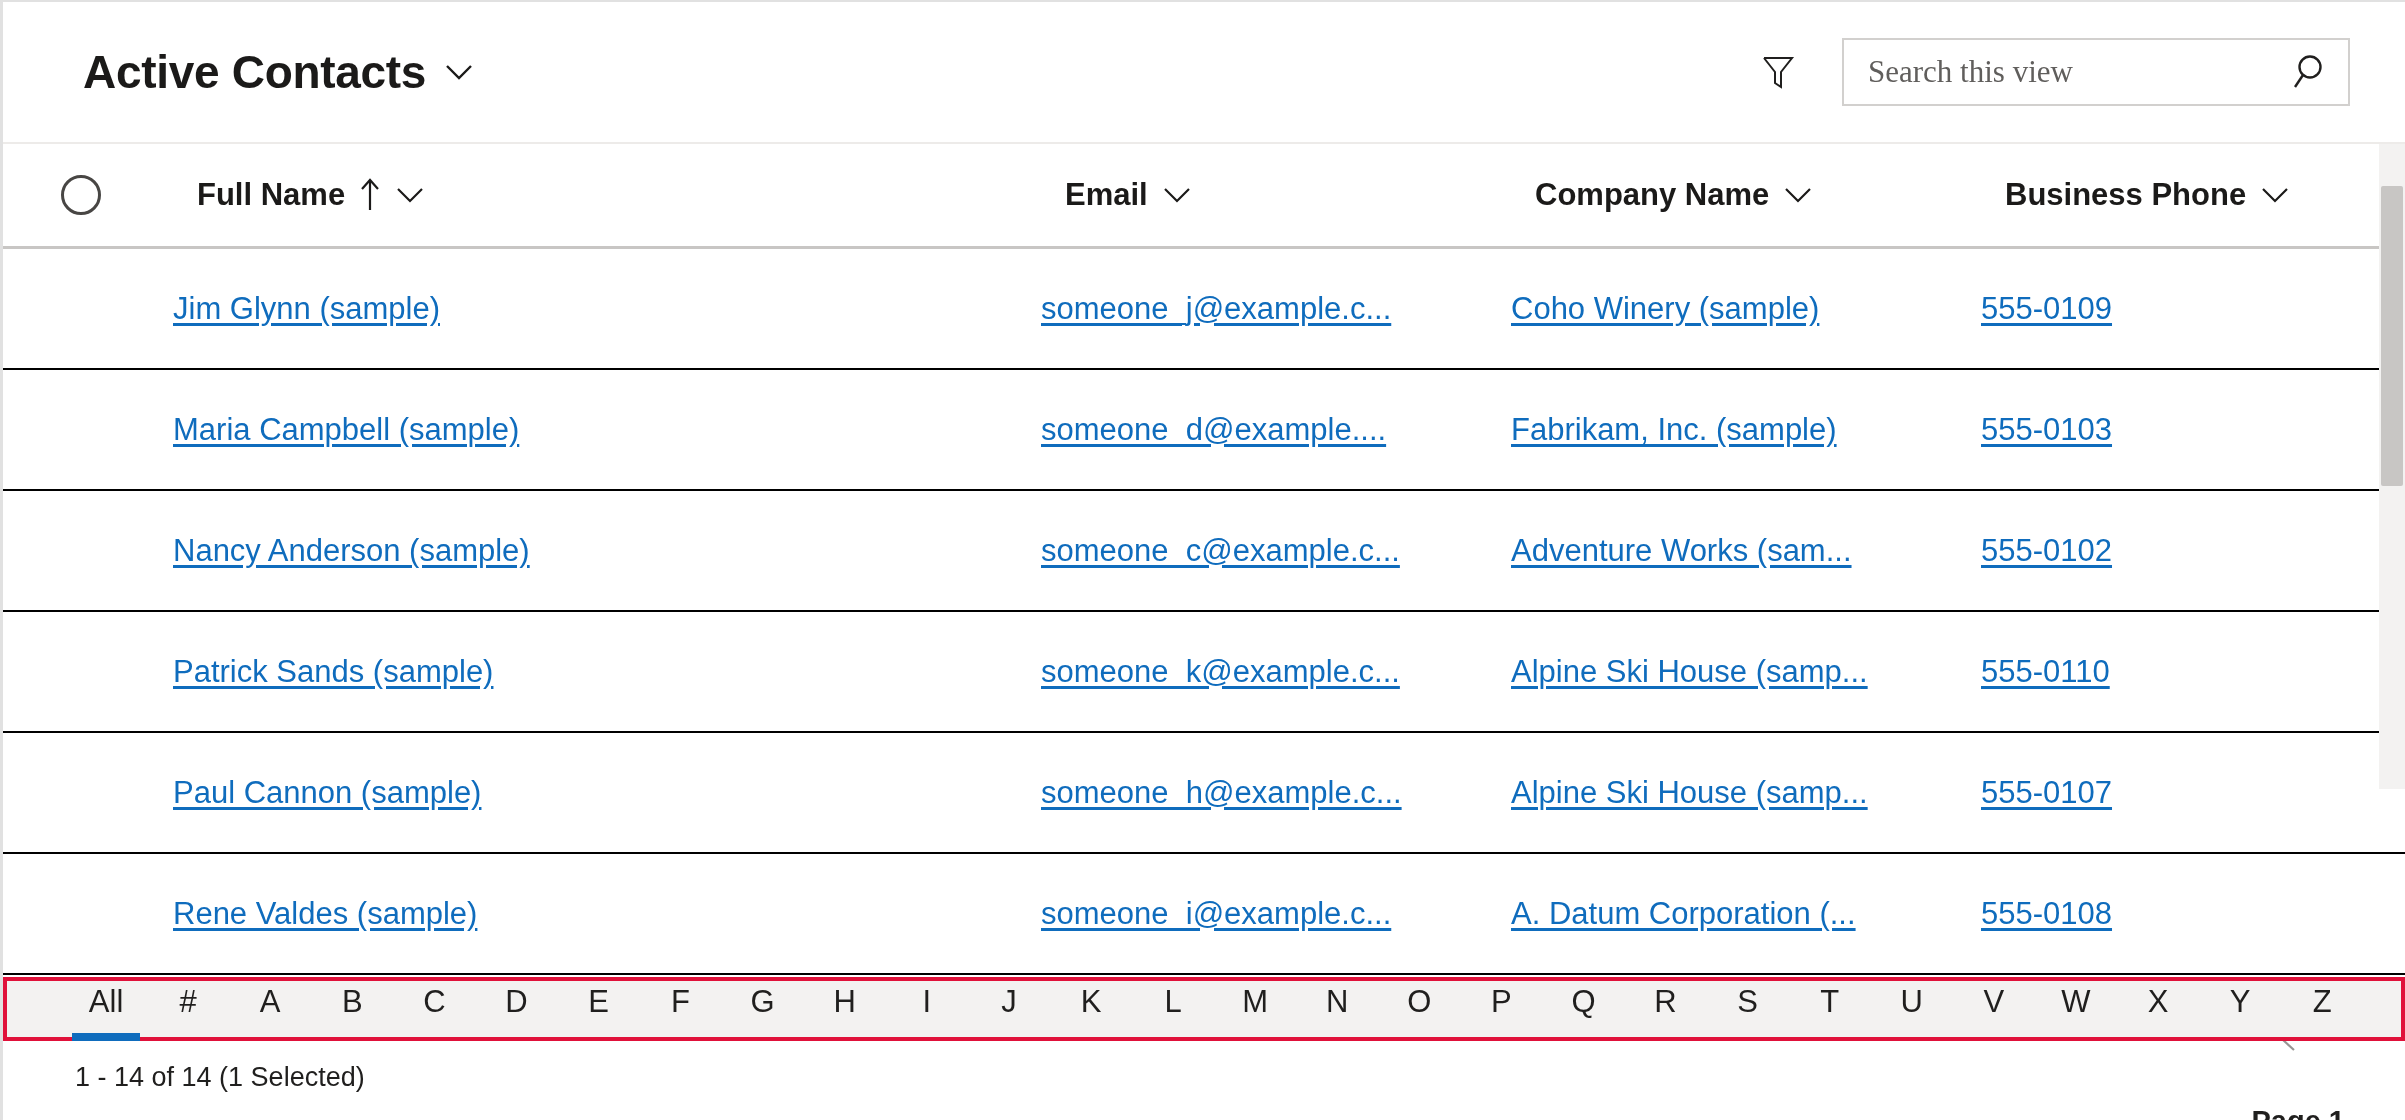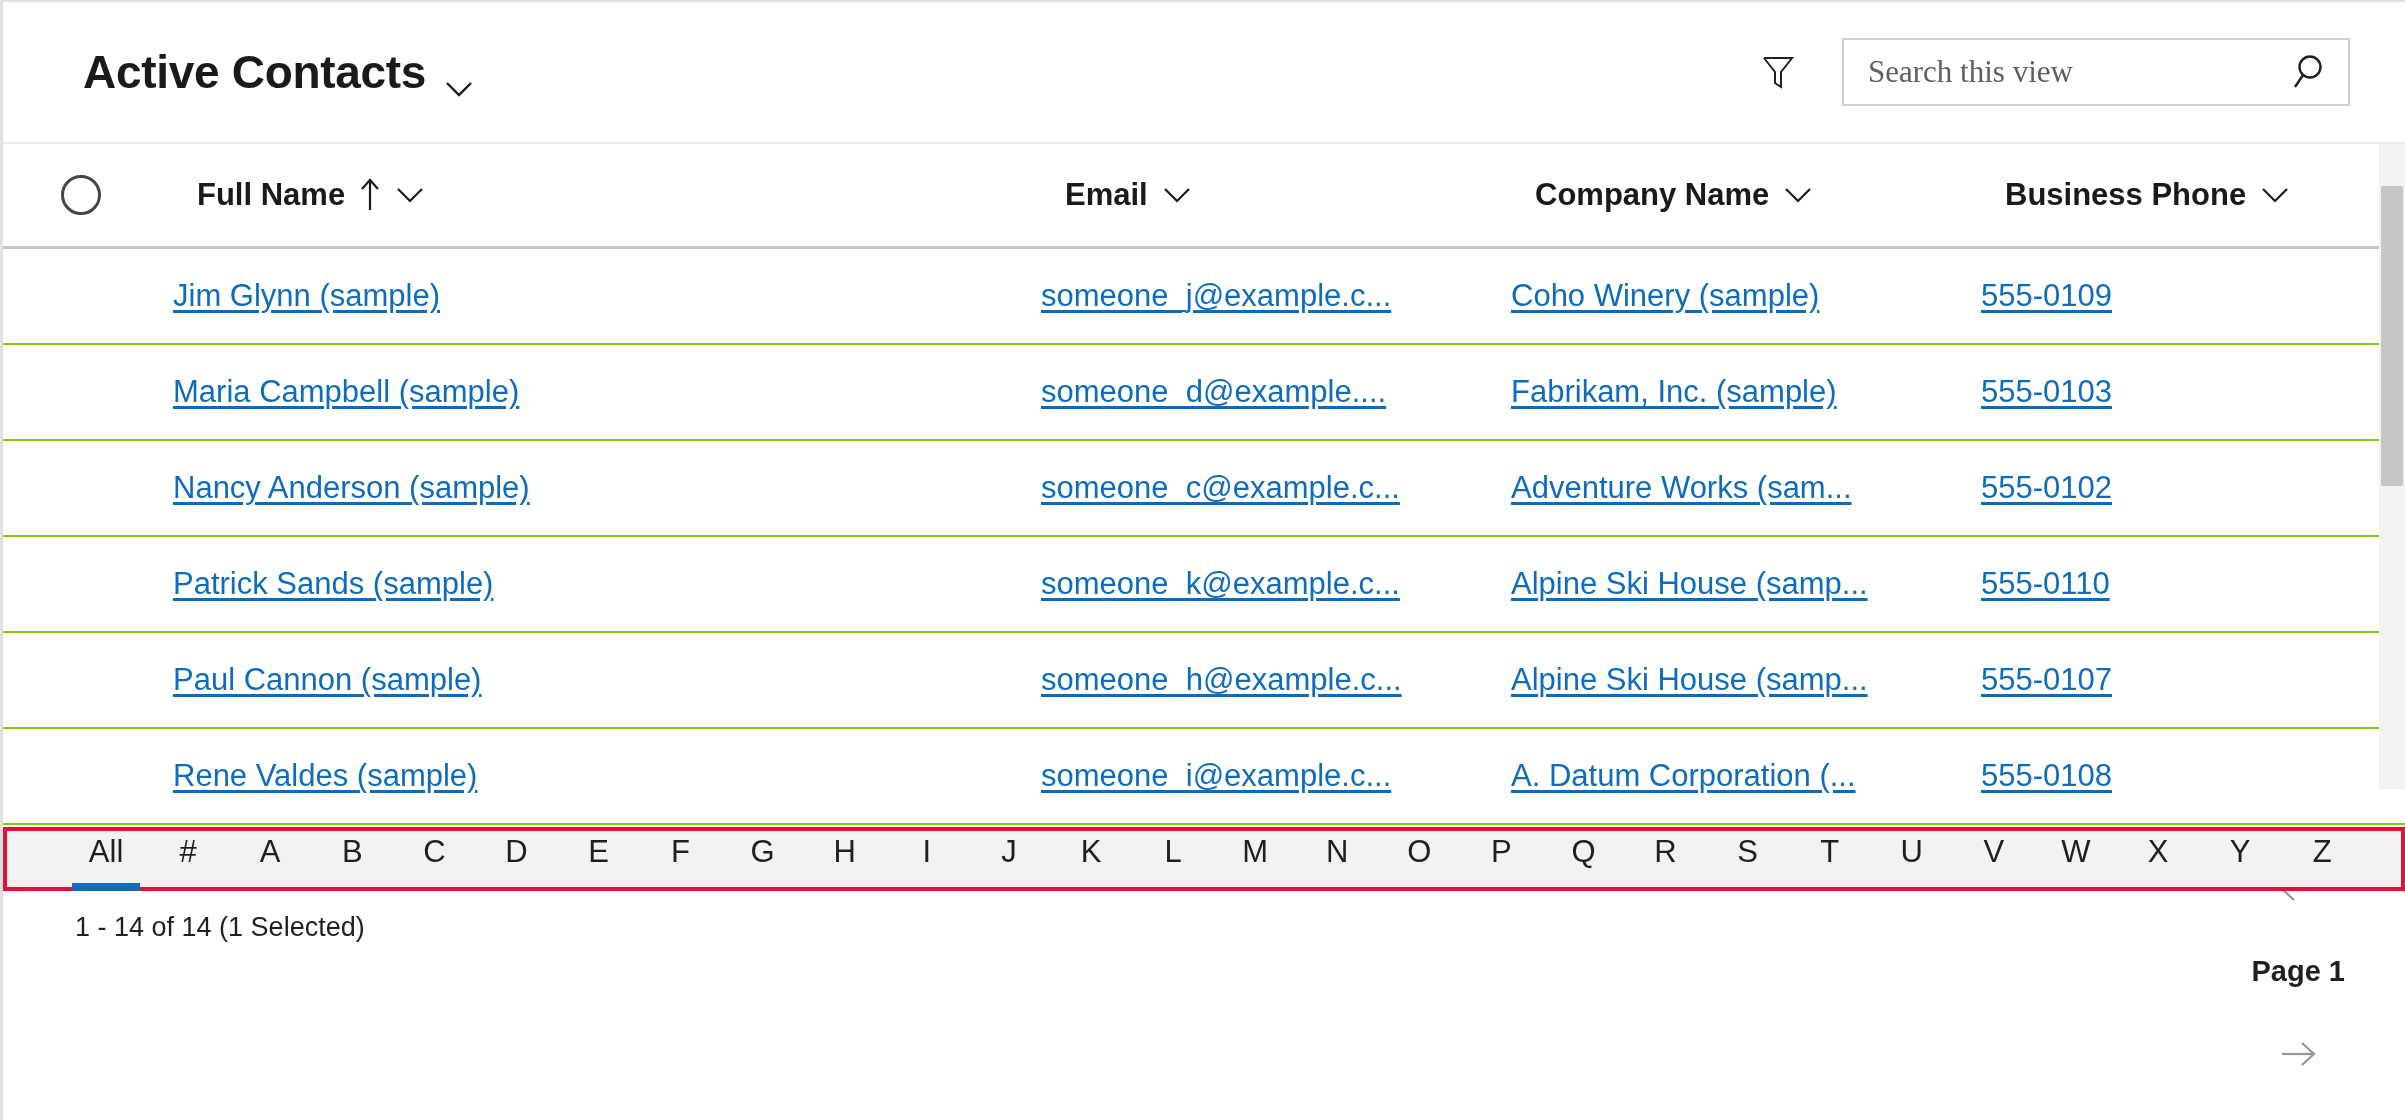--- a/index.html
+++ b/index.html
@@ -24,21 +24,21 @@
   .header {
     position: relative;
     height: 140px;
     display: flex;
     align-items: center;
     padding: 0 30px 0 80px;
     background: #ffffff;
   }
   .view-title-wrap {
     display: flex;
-    align-items: flex-end;
+    align-items: center;
     gap: 18px;
     cursor: pointer;
   }
   .view-title {
     font-size: 46px;
     font-weight: 600;
     color: #1b1a19;
     letter-spacing: -0.3px;
     white-space: nowrap;
   }
@@ -78,22 +78,22 @@
   .search-icon-btn { display: flex; align-items: center; cursor: pointer; padding-left: 10px; }
 
   
   .grid {
     position: relative;
     border-top: 2px solid #edebe9;
   }
   .row {
     display: flex;
     align-items: center;
-    height: 96px;
-    border-bottom: 2px solid #84cc16;
+    height: 121px;
+    border-bottom: 2px solid #000000;
     background: #ffffff;
   }
   .row.header-row {
     height: 105px;
     border-bottom: 3px solid #c8c6c4;
     padding-left: 24px;
   }
   .c-sel   { width: 108px; display: flex; align-items: center; justify-content: center; flex: 0 0 108px; }
   .c-name  { width: 930px; flex: 0 0 930px; padding-left: 62px; }
   .c-email { width: 470px; flex: 0 0 470px; }

